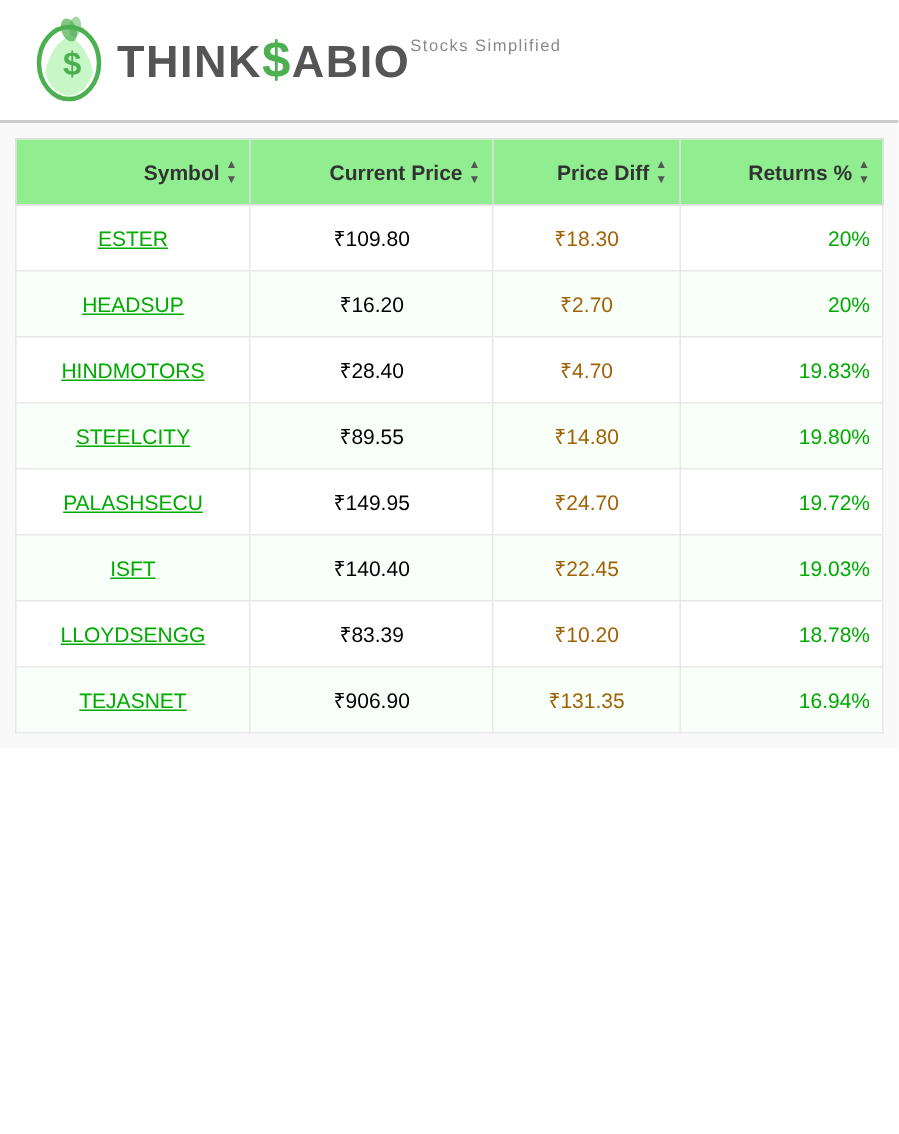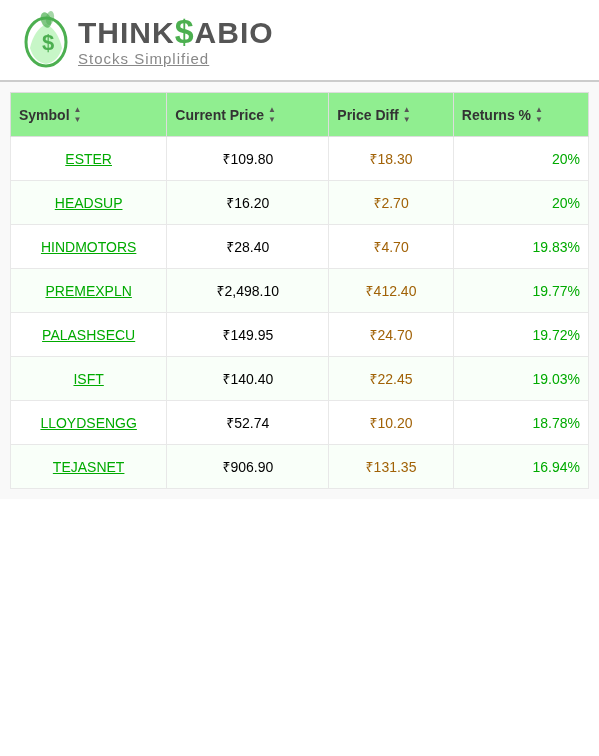--- a/index.html
+++ b/index.html
@@ -22,59 +22,57 @@
       display: flex;
       align-items: center;
     }
     .logo-icon {
       width: 52px;
       height: 60px;
       margin-right: 6px;
     }
     .logo-text-container {
       display: flex;
-      flex-direction: column;
     }
     .logo-title {
       font-size: 30px;
       font-weight: bold;
       letter-spacing: 1px;
       color: #333;
       line-height: 1;
     }
     .logo-title .think { color: #555; }
     .logo-title .dollar { color: #4CAF50; font-size: 34px; }
     .logo-title .abio { color: #555; }
     .logo-subtitle {
-      font-size: 15px;
+      font-size: 11px;
       color: #888;
       letter-spacing: 1px;
       margin-top: 2px;
-      text-decoration: underline;
     }
 
     
     .table-container {
       padding: 10px 10px;
       background: #f9f9f9;
     }
 
     table {
       width: 100%;
       border-collapse: collapse;
       font-size: 14px;
     }
 
     thead tr {
       background-color: #90EE90;
     }
 
     thead th {
       padding: 12px 8px;
-      text-align: left;
+      text-align: right;
       font-weight: bold;
       color: #333;
       border: 1px solid #ddd;
       white-space: nowrap;
     }
 
     thead th .sort-arrows {
       display: inline-flex;
       flex-direction: column;
       margin-left: 4px;
@@ -219,25 +217,25 @@
         <tr>
       <td class="symbol-cell">
         <a href="#">HINDMOTORS</a>
       </td>
       <td class="price-cell">₹28.40</td>
       <td class="diff-cell">₹4.70</td>
       <td class="returns-cell">19.83%</td>
     </tr>
         <tr>
       <td class="symbol-cell">
-        <a href="#">PREMEXPLN</a>
-      </td>
-      <td class="price-cell">₹2,498.10</td>
-      <td class="diff-cell">₹412.40</td>
-      <td class="returns-cell">19.77%</td>
+        <a href="#">STEELCITY</a>
+      </td>
+      <td class="price-cell">₹89.55</td>
+      <td class="diff-cell">₹14.80</td>
+      <td class="returns-cell">19.80%</td>
     </tr>
         <tr>
       <td class="symbol-cell">
         <a href="#">PALASHSECU</a>
       </td>
       <td class="price-cell">₹149.95</td>
       <td class="diff-cell">₹24.70</td>
       <td class="returns-cell">19.72%</td>
     </tr>
         <tr>
@@ -245,21 +243,21 @@
         <a href="#">ISFT</a>
       </td>
       <td class="price-cell">₹140.40</td>
       <td class="diff-cell">₹22.45</td>
       <td class="returns-cell">19.03%</td>
     </tr>
         <tr>
       <td class="symbol-cell">
         <a href="#">LLOYDSENGG</a>
       </td>
-      <td class="price-cell">₹52.74</td>
+      <td class="price-cell">₹83.39</td>
       <td class="diff-cell">₹10.20</td>
       <td class="returns-cell">18.78%</td>
     </tr>
         <tr>
       <td class="symbol-cell">
         <a href="#">TEJASNET</a>
       </td>
       <td class="price-cell">₹906.90</td>
       <td class="diff-cell">₹131.35</td>
       <td class="returns-cell">16.94%</td>

